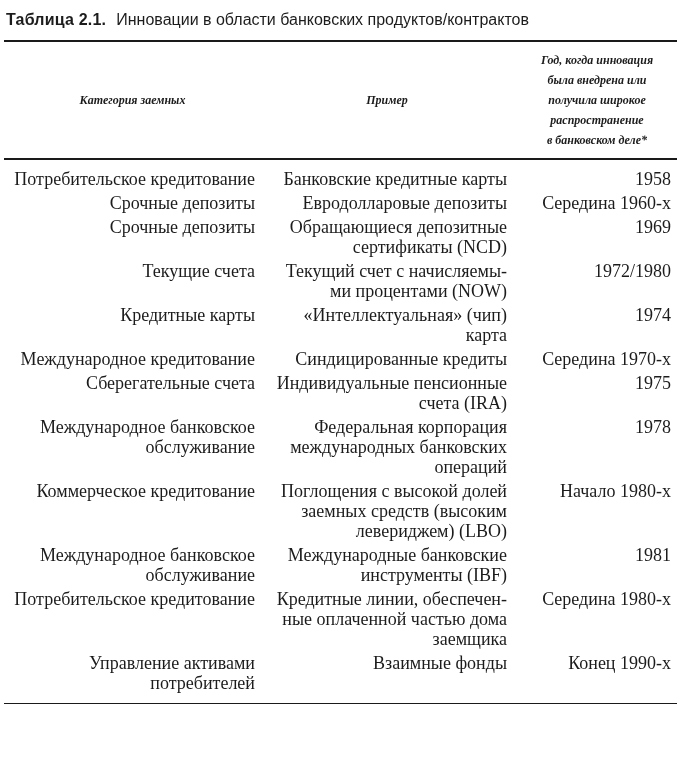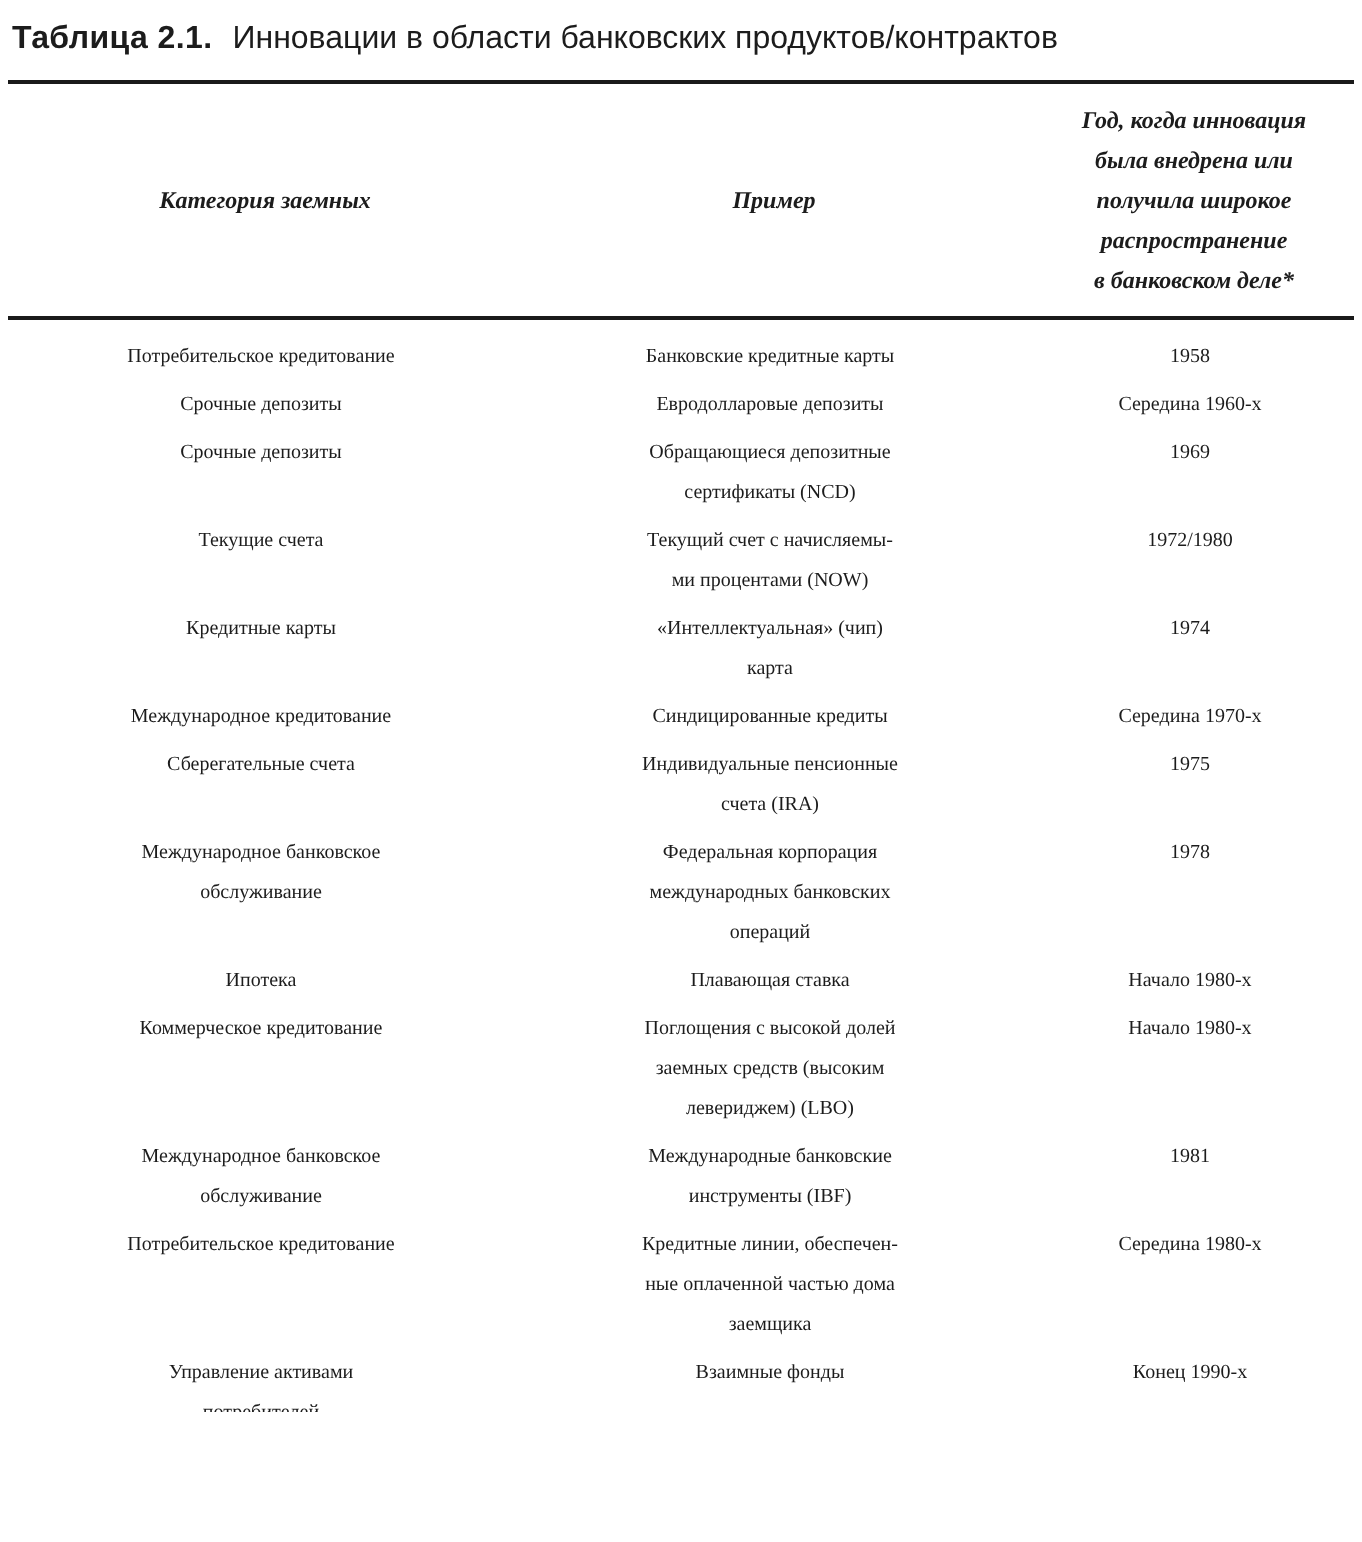--- a/index.html
+++ b/index.html
@@ -45,24 +45,24 @@
     font-weight: bold;
     font-size: 12px;
     line-height: 20px;
     text-align: center;
     vertical-align: middle;
     padding: 8px 4px 8px 4px;
     white-space: pre-line;
   }
   thead th.year-h { padding-right: 0; }
   tbody td {
-    font-size: 10px;
+    font-size: 18px;
     line-height: 20px;
     vertical-align: top;
-    text-align: center;
+    text-align: right;
     padding: 4px 6px 0 2px;
     white-space: pre-line;
   }
   tbody tr:first-child td { padding-top: 9px; }
   tbody tr:last-child td { padding-bottom: 10px; }
   tbody td.year-cell { padding-left: 6px; }
 </style>
 </head>
 <body>
 
@@ -131,25 +131,20 @@
       </tr>
       <tr>
         <td>Международное банковское
 обслуживание</td>
         <td>Федеральная корпорация
 международных банковских
 операций</td>
         <td class="year-cell">1978</td>
       </tr>
       <tr>
-        <td>Ипотека</td>
-        <td>Плавающая ставка</td>
-        <td class="year-cell">Начало 1980-х</td>
-      </tr>
-      <tr>
         <td>Коммерческое кредитование</td>
         <td>Поглощения с высокой долей
 заемных средств (высоким
 левериджем) (LBO)</td>
         <td class="year-cell">Начало 1980-х</td>
       </tr>
       <tr>
         <td>Международное банковское
 обслуживание</td>
         <td>Международные банковские

